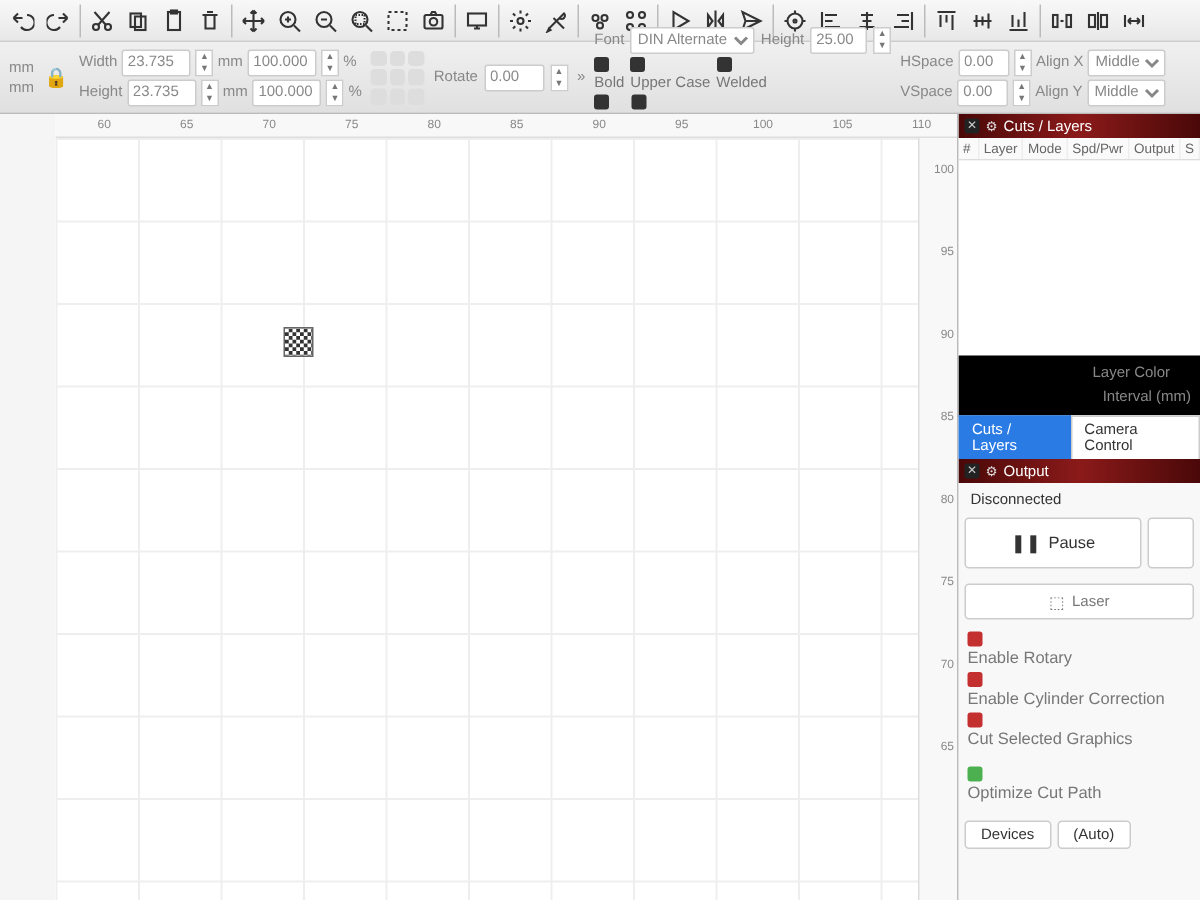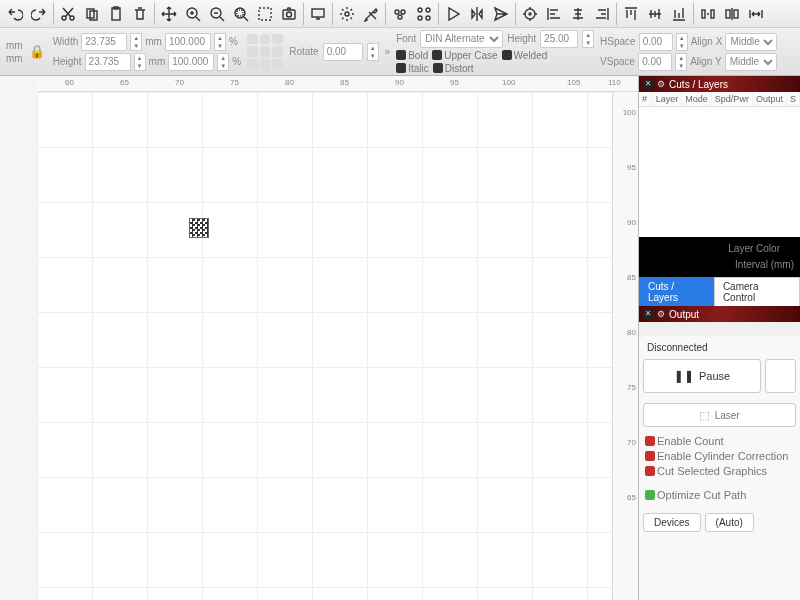--- a/index.html
+++ b/index.html
@@ -11,21 +11,21 @@
 .props .col { display: flex; flex-direction: column; gap: 2px; }
 .props .row { display: flex; align-items: center; gap: 3px; }
 .props input[type="text"] { height: 18px; border: 1px solid #ccc; border-radius: 2px; padding: 0 3px; font-size: 10px; color: #888; background: #fff; }
 .props .spin { width: 12px; height: 18px; border: 1px solid #ccc; background: #fff; font-size: 6px; display:flex; flex-direction:column; }
 .props .spin div{flex:1; text-align:center; line-height:8px; color:#777;}
 .props .lbl { color: #888; }
 .props select { height: 18px; border: 1px solid #ccc; border-radius: 2px; font-size: 10px; background: #fff; color:#888; }
 .lock { width: 18px; height: 26px; display: flex; align-items: center; justify-content: center; font-size: 13px; color: #999; }
 .font-area { display:flex; flex-direction:column; gap:2px; }
 .font-row{display:flex; align-items:center; gap:4px;}
-.tog { display: inline-flex; align-items: center; gap: 2px; color:#777; }
+.tog { display: inline-flex; gap: 2px; color:#777;flex-direction:column; }
 .tog .sw { width: 10px; height: 10px; border-radius: 2px; background: #333; display:inline-block;}
 .main { display: flex; height: calc(600px - 76px); padding-left: 37px; }
 .canvas-area { flex: 1; position: relative; background: #fff; overflow: hidden; }
 .ruler-h { position: absolute; top: 0; left: 0; right: 0; height: 16px; background: #f8f8f8; border-bottom: 1px solid #ddd; font-size: 8px; color: #888; }
 .ruler-h .tick { position: absolute; top: 2px; }
 .ruler-v { position: absolute; top: 16px; right: 0; bottom: 0; width: 26px; background: #f8f8f8; border-left: 1px solid #ddd; font-size: 8px; color: #888; }
 .ruler-v .tick { position: absolute; right: 2px; text-align: right; }
 .grid { position: absolute; top: 16px; left: 0; right: 26px; bottom: 0; background-image: linear-gradient(#eee 1px, transparent 1px), linear-gradient(90deg, #eee 1px, transparent 1px); background-size: 55px 55px; }
 .qr { position: absolute; top: 142px; left: 152px; width: 20px; height: 20px; background:
   repeating-conic-gradient(#333 0 25%, transparent 0 50%) 0 0/5px 5px,
@@ -36,21 +36,21 @@
 .panel-hdr .g { font-size: 9px; color:#ddd;}
 .tblhdr { display: flex; background: #fafafa; border-bottom: 1px solid #ddd; font-size: 9px; color: #666; }
 .tblhdr div { padding: 2px 3px; border-right: 1px solid #eee; }
 .layers-body { height: 130px; background: #fff; }
 .layer-props { padding: 4px 6px; font-size: 10px; color: #888; text-align: right; line-height: 16px; background:#000000;}
 .layer-props .row{display:flex; justify-content:flex-end; align-items:center; gap:4px;}
 .layer-props .sw{width:10px;height:10px;background:#000;display:inline-block;}
 .tabs { display: flex; background: #f0f0f0; }
 .tabs .tab { padding: 3px 8px; font-size: 10px; border: 1px solid #ccc; border-bottom: none; background: #fff; cursor:pointer;}
 .tabs .tab.active { background: #2a7be4; color: #fff; border-color: #2a7be4; }
-.laser-body { padding: 4px; background: #f8f8f8; flex:1; display:flex; flex-direction:column; gap:4px;margin-top:14px;}
+.laser-body { padding: 4px; background: #f8f8f8; flex:1; display:flex; flex-direction:column; gap:4px;}
 .status { font-size: 10px; color: #333; padding: 2px 4px; }
 .btnrow { display: flex; gap: 4px; }
 .bigbtn { flex: 1; height: 34px; border: 1px solid #ccc; background: #fff; border-radius: 3px; display: flex; align-items: center; justify-content: center; gap: 5px; font-size: 11px; cursor:pointer;}
 .bigbtn .ic { font-size: 12px; }
 .framebtn { height: 24px; border: 1px solid #ccc; background: #fff; border-radius: 3px; display:flex; align-items:center; justify-content:center; gap:5px; font-size: 10px; color:#777; cursor:pointer; margin-top:6px;}
 .framebtn .ic{font-size:11px;}
 .checks { padding: 4px 2px; display:flex; flex-direction:column; gap:3px;}
 .checks .tog .sw.red{background:#c43030;}
 .checks .tog .sw.grn{background:#4caf50;}
 .devrow { display: flex; gap: 4px; padding: 4px 0;}
@@ -377,21 +377,21 @@
     <div class="ruler-h">
       <span class="tick" style="left:28px">60</span>
       <span class="tick" style="left:83px">65</span>
       <span class="tick" style="left:138px">70</span>
       <span class="tick" style="left:193px">75</span>
       <span class="tick" style="left:248px">80</span>
       <span class="tick" style="left:303px">85</span>
       <span class="tick" style="left:358px">90</span>
       <span class="tick" style="left:413px">95</span>
       <span class="tick" style="left:465px">100</span>
-      <span class="tick" style="left:530px">105</span>
+      <span class="tick" style="left:518px">105</span>
       <span class="tick" style="left:571px">110</span>
       <span class="tick" style="left:618px">115</span>
     </div>
     <div class="grid"></div>
     <div class="qr"></div>
     <div class="ruler-v">
       <span class="tick" style="top:16px">100</span>
       <span class="tick" style="top:71px">95</span>
       <span class="tick" style="top:126px">90</span>
       <span class="tick" style="top:181px">85</span>
@@ -445,21 +445,21 @@
           </div>
         <div class="bigbtn" style="flex:0.25"></div>
       </div>
       <div class="framebtn">
           <span class="ic">⬚</span>
           <span>Laser</span>
         </div>
       <div class="checks">
         <span class="tog">
             <span class="sw red"></span>
-            <span>Enable Count</span>
+            <span>Enable Rotary</span>
           </span>
         <span class="tog">
             <span class="sw red"></span>
             <span>Enable Cylinder Correction</span>
           </span>
         <span class="tog">
             <span class="sw red"></span>
             <span>Cut Selected Graphics</span>
           </span>
         <div style="height:6px"></div>

